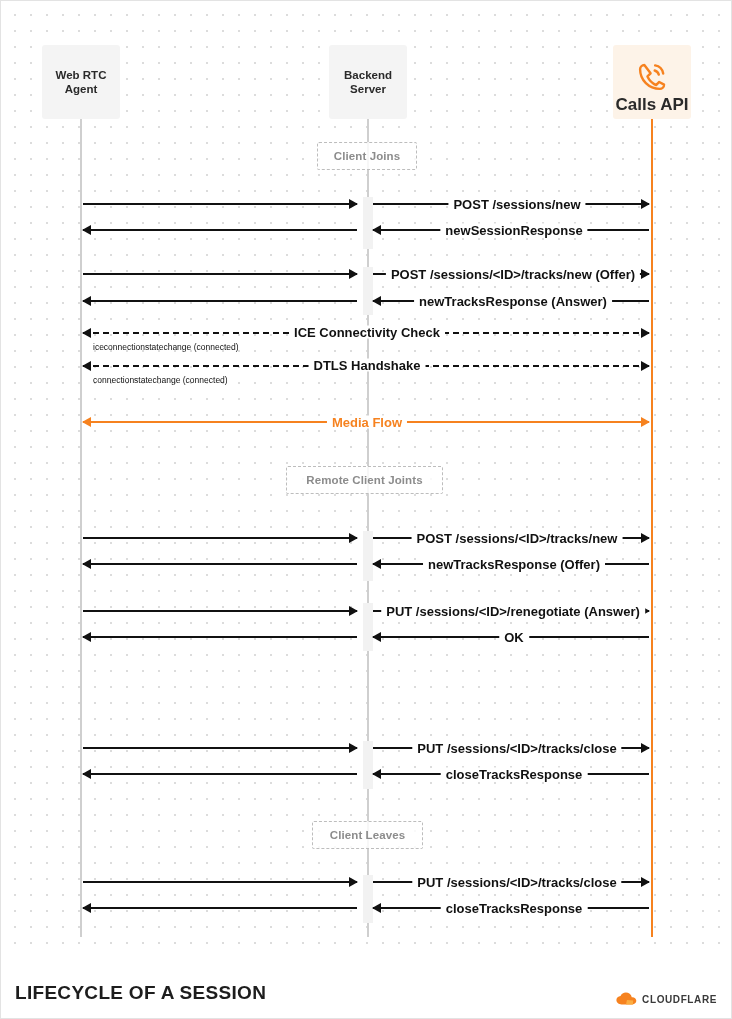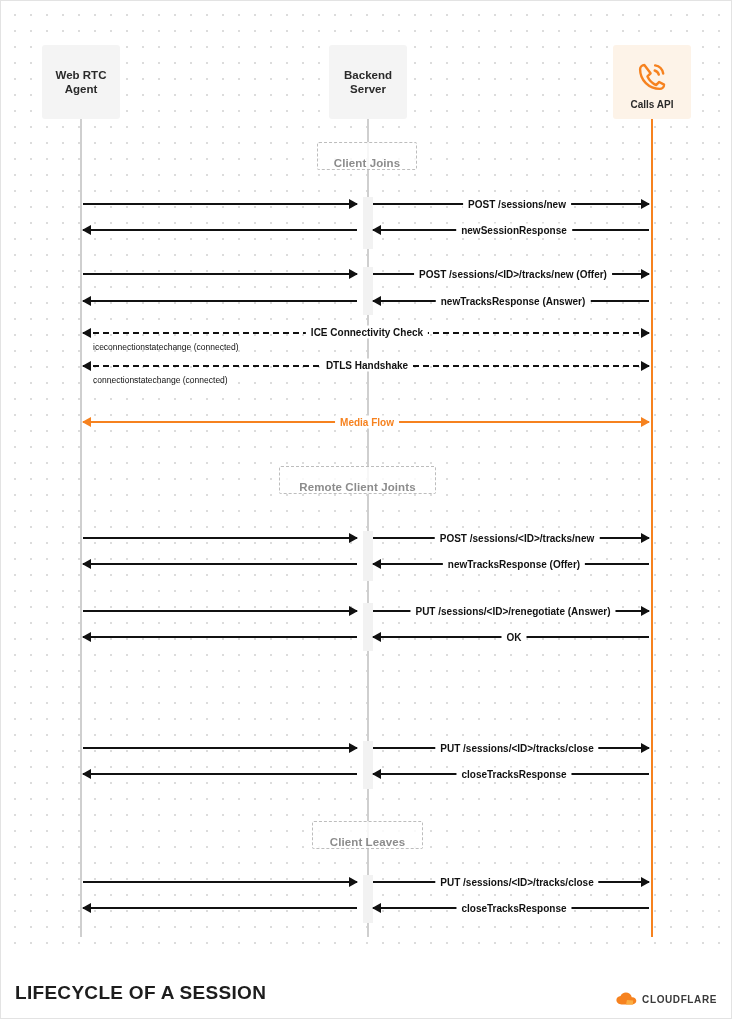--- a/index.html
+++ b/index.html
@@ -60,34 +60,34 @@
     justify-content: center;
     box-sizing: border-box;
   }
   .actor-box.calls {
     background: #fdf3e8;
     flex-direction: column;
     padding-top: 8px;
   }
   .actor-box.calls .calls-label {
     color: #2a2a2a;
-    font-size: 10px;
+    font-size: 17px;
     font-weight: bold;
     margin-top: 4px;
   }
 
   .phase {
     position: absolute;
     border: 1px dashed #bdbdbd;
     background: rgba(255,255,255,0.82);
     color: #8c8c8c;
     font-size: 11.5px;
     font-weight: bold;
     display: flex;
-    align-items: flex-end;
+    align-items: center;
     justify-content: center;
     box-sizing: border-box;
     height: 28px;
     border-radius: 2px;
     letter-spacing: 0.1px;
   }
 
   .activation {
     position: absolute;
     width: 10px;
@@ -127,21 +127,21 @@
   }
   .arrow .head.left {
     left: -1px;
     border-right: 9px solid #111;
   }
   .arrow.orange .head.right { border-left-color: #f6821f; }
   .arrow.orange .head.left { border-right-color: #f6821f; }
 
   .arrow-label {
     position: absolute;
-    font-size: 10px;
+    font-size: 13px;
     font-weight: bold;
     color: #111;
     background: #ffffff;
     padding: 0 5px;
     white-space: nowrap;
     transform: translate(-50%, -50%);
     line-height: 13px;
   }
   .arrow-label.orange { color: #f6821f; }
   .arrow-sublabel {
@@ -215,21 +215,21 @@
   <div class="activation" style="left:362px; top:196px; height:52px;"></div>
   <div class="activation" style="left:362px; top:266px; height:48px;"></div>
   <div class="activation" style="left:362px; top:530px; height:50px;"></div>
   <div class="activation" style="left:362px; top:602px; height:48px;"></div>
   <div class="activation" style="left:362px; top:740px; height:48px;"></div>
   <div class="activation" style="left:362px; top:874px; height:48px;"></div>
 
   <div class="phase" style="left:316px; top:141px; width:100px;">
     <span>Client Joins</span>
   </div>
-  <div class="phase" style="left:278px; top:465px; width:157px;">
+  <div class="phase" style="left:285px; top:465px; width:157px;">
     <span>Remote Client Joints</span>
   </div>
   <div class="phase" style="left:311px; top:820px; width:111px;">
     <span>Client Leaves</span>
   </div>
 
   <div class="arrow" style="left:82px; top:202px; width:274px;">
     <div class="line"></div>
       <div class="head right"></div>
   </div>

